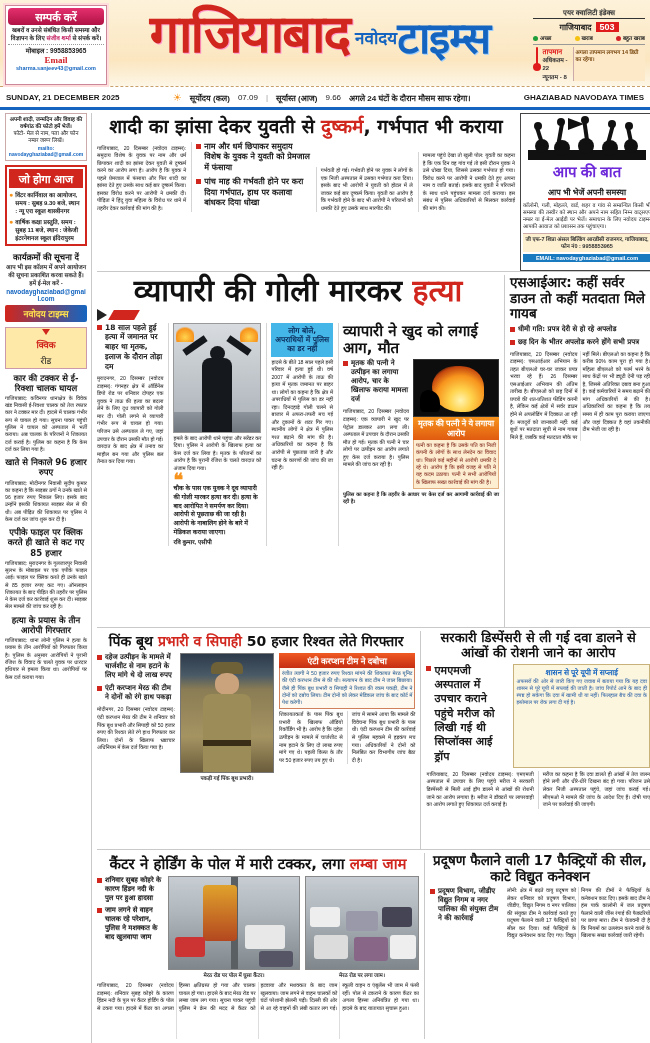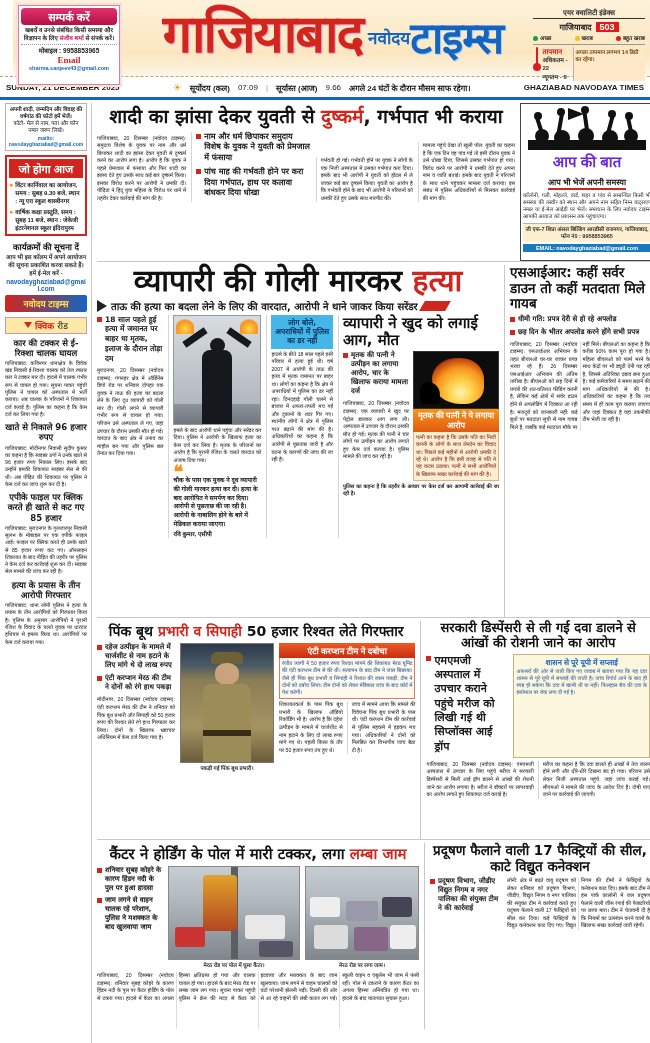--- a/index.html
+++ b/index.html
@@ -1,17 +1,17 @@
 <!DOCTYPE html>
 <html><head>
 <meta charset="utf-8">
 <style>
   html,body{margin:0;padding:0;background:#fff;}
   body{width:650px;height:1043px;overflow:hidden;font-family:"Liberation Sans","DejaVu Sans",sans-serif;color:#1a1a1a;position:relative;}
-  .hdr{height:76px;background:linear-gradient(180deg,#fdf2da 0%,#fbe6c0 70%,#fdf6e6 100%);position:relative;margin-left:13px;}
+  .hdr{height:86px;background:linear-gradient(180deg,#fdf2da 0%,#fbe6c0 70%,#fdf6e6 100%);position:relative;}
   .contact{position:absolute;left:5px;top:5px;width:96px;height:74px;background:#fff;border:1px solid #c89;box-shadow:0 0 0 2px #fdd;padding:2px;text-align:center;}
   .contact .ttl{background:linear-gradient(180deg,#e5306f,#b01244);color:#fff;font-weight:bold;font-size:11px;border-radius:4px;padding:1px 0;}
   .contact .bd{font-size:6px;line-height:1.25;margin-top:2px;font-weight:bold;color:#222;}
   .contact .nm{color:#c2185b;}
   .contact .mob{font-size:6.5px;font-weight:bold;border-top:1px dotted #999;margin-top:2px;padding-top:1px;}
   .contact .eml{color:#d32027;font-weight:bold;font-size:9px;font-family:"Liberation Serif",serif;}
   .contact .emv{color:#1565c0;font-size:5.5px;font-weight:bold;}
   .mast{position:absolute;left:110px;top:8px;width:420px;display:flex;align-items:flex-end;justify-content:center;gap:6px;}
   .mast .red{color:#d1261d;font-size:52px;font-weight:bold;letter-spacing:-2px;text-shadow:1px 1px 0 #f9c;line-height:1;}
   .mast .bl{display:flex;flex-direction:row;align-items:center;line-height:1;}
@@ -44,21 +44,21 @@
   .sb .notice .e{color:#1565c0;font-weight:bold;font-size:5px;}
   .johoga{border:2px solid #d1261d;margin-top:4px;padding:2px;}
   .johoga .h{background:#d1261d;color:#fff;text-align:center;font-weight:bold;font-size:11px;padding:2px 0;}
   .johoga .it{font-size:6px;line-height:1.35;margin-top:3px;display:flex;gap:2px;font-weight:bold;color:#222;}
   .johoga .bdot{color:#f7941d;font-size:7px;line-height:1;}
   .suchna{margin-top:5px;text-align:center;}
   .suchna .h{font-weight:bold;font-size:8.5px;}
   .suchna .bd{font-size:6px;line-height:1.3;margin-top:2px;font-weight:bold;color:#333;}
   .suchna .em{color:#1565c0;font-weight:bold;font-size:6.5px;word-break:break-all;}
   .ntlogo{margin-top:3px;background:linear-gradient(90deg,#d1261d,#1565c0);color:#ffe14d;font-weight:bold;font-size:9px;text-align:center;padding:2px 0;border-radius:2px;}
-  .qrh{margin-top:5px;background:#ffe9a8;border:1px solid #c9a;display:flex;align-items:center;justify-content:center;gap:3px;font-size:9px;padding:1px 0;}
+  .qrh{margin-top:5px;background:#ffe9a8;border:1px solid #c9a;display:flex;align-items:center;justify-content:center;gap:3px;font-size:9px;padding:1px 0;flex-direction:column;}
   .qrh .tri{width:0;height:0;border-left:4px solid transparent;border-right:4px solid transparent;border-top:6px solid #d1261d;}
   .qrh .r{color:#d1261d;font-weight:bold;}
   .qra{margin-top:4px;}
   .qra .t{font-weight:bold;font-size:8.5px;text-align:center;line-height:1.2;font-family:"DejaVu Sans",sans-serif;}
   .qra .b{font-size:5.2px;line-height:1.4;text-align:justify;margin-top:2px;color:#222;}
   .band{border-top:1px solid #c9c9c9;padding-top:3px;}
   .h1{font-family:"DejaVu Sans",sans-serif;font-weight:bold;color:#111;}
   .red{color:#d1261d;}
   .bullets .bi{display:flex;gap:3px;font-weight:bold;line-height:1.3;margin-bottom:4px;font-family:"DejaVu Sans",sans-serif;}
   .sq{width:5px;height:5px;background:#d1261d;flex-shrink:0;margin-top:2px;}
@@ -299,21 +299,20 @@
       </div>
     </div>
 
     <div class="band murderwrap">
       <div class="murder-left">
         <div class="h1" style="font-size:30px;text-align:center;line-height:1.05">
           <span>व्यापारी की गोली मारकर </span><span class="red">हत्या</span>
         </div>
         <div class="subhead">
           <span class="arr"></span>
-          <span class="tx">ताऊ की हत्या का बदला लेने के लिए की वारदात, आरोपी ने थाने जाकर किया सरेंडर</span>
           <span class="slash"></span>
         </div>
         <div class="mcols">
           <div style="width:95px">
             <div class="bullets" style="font-size:7.5px">
               <div class="bi">
                   <span class="sq"></span>
                   <span>18 साल पहले हुई हत्या में जमानत पर बाहर था मृतक, इलाज के दौरान तोड़ा दम</span>
                 </div>
             </div>

